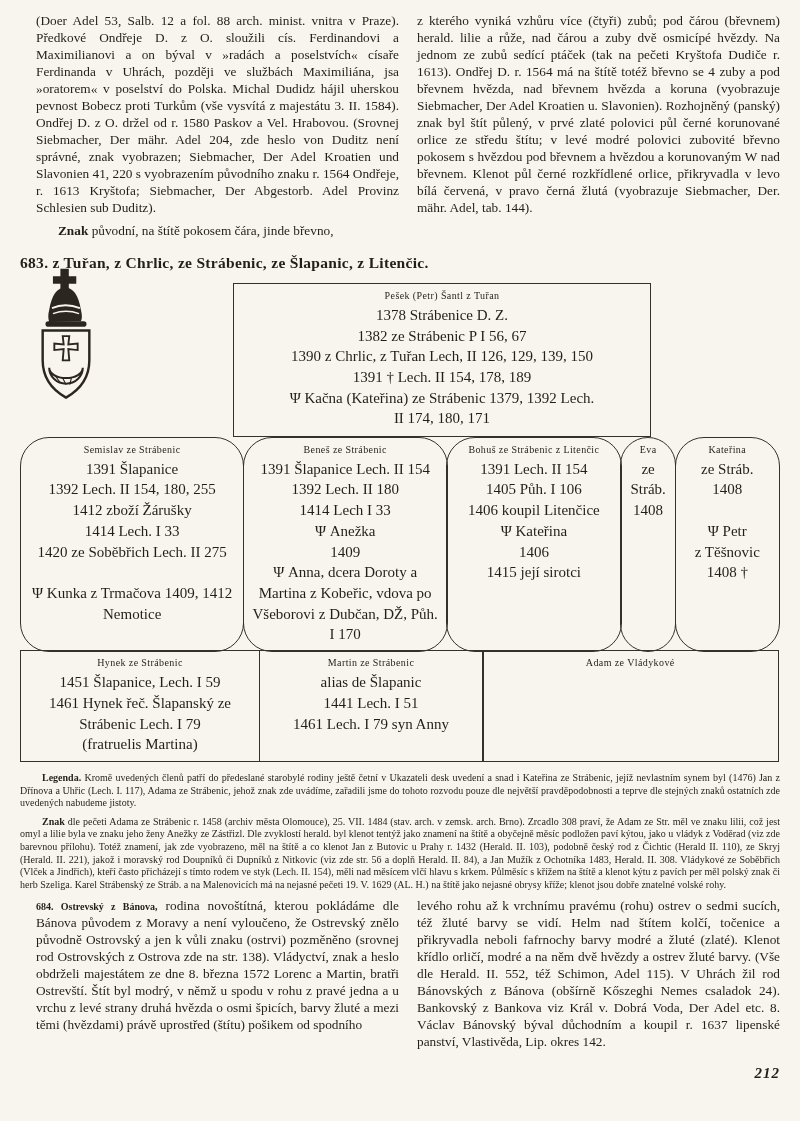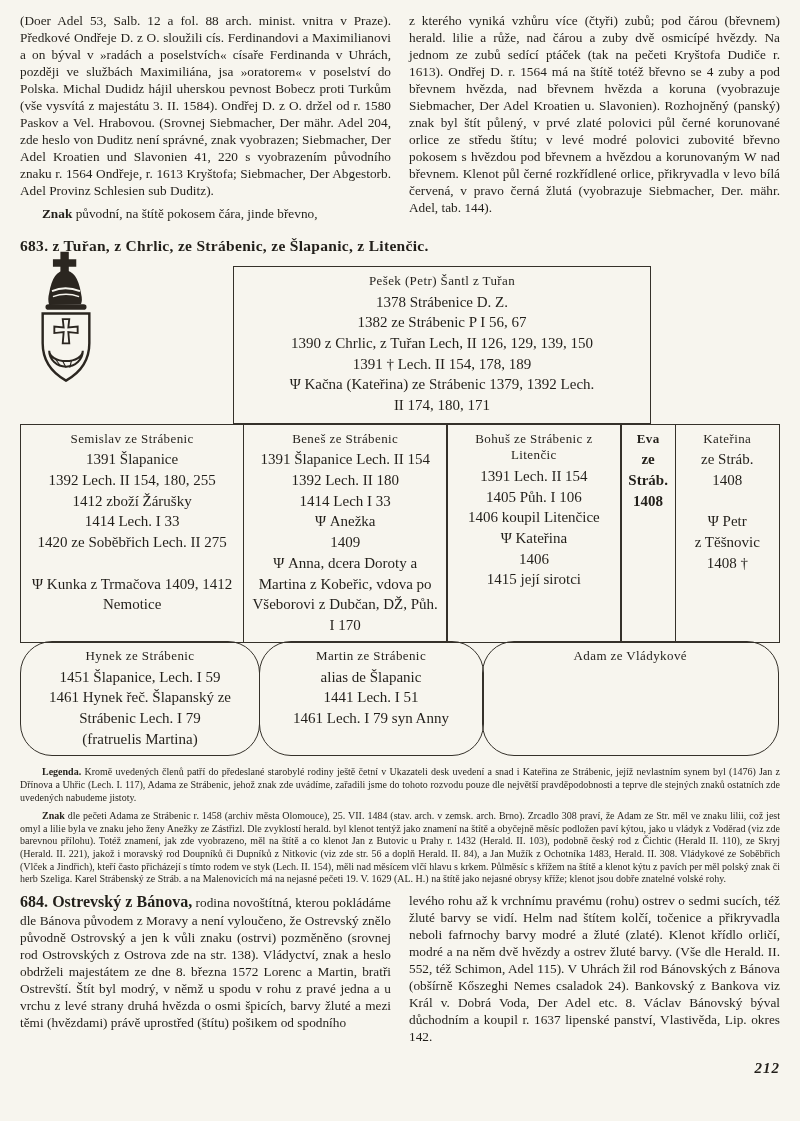--- a/index.html
+++ b/index.html
@@ -11,45 +11,45 @@
     padding:12px 20px 6px;
     background:#f7f5ee;
     color:#221f1a;
     font-family:"Liberation Serif","DejaVu Serif",serif;
     font-size:13.3px;line-height:1.28;
     overflow:hidden;
   }
   p{margin:0 0 6px;}
   .just{text-align:justify;}
   .indent{text-indent:22px;}
-  .two-col{display:flex;gap:18px;}
+  .two-col{display:flex;gap:18px;margin-left:16px;}
   .col{flex:1 1 0;min-width:0;}
   .heading{
     text-align:left;font-weight:bold;font-size:15.5px;
     letter-spacing:.3px;margin:8px 0 10px;
   }
   .lead{font-weight:bold;}
-  .lead684{font-weight:bold;font-size:16px;}
+  .lead684{font-weight:bold;font-size:10px;}
   
   .genealogy{position:relative;width:760px;margin:2px 0 10px;}
   .arms{position:absolute;left:6px;top:-16px;width:80px;height:140px;}
   .gbox{
     box-sizing:border-box;border:1.5px solid #35312a;
     text-align:center;background:transparent;
   }
   .root{width:418px;margin-left:213px;padding:6px 8px 7px;}
   .grow{display:flex;}
   .grow .gbox{margin-left:-1.5px;padding:6px 5px;}
   .grow .gbox:first-child{margin-left:0;}
   .grow2{margin-top:-1.5px;}
-  .gname{font-size:13px;letter-spacing:.4px;margin-bottom:2px;}
+  .gname{font-size:10px;letter-spacing:.4px;margin-bottom:2px;}
   .glines{font-size:15px;line-height:1.38;white-space:pre-line;}
-  .r1{min-height:133px;}
-  .r2{min-height:111px;border-radius:32px;}
-  .w1{width:230px;} .w2{width:210px;} .w3{width:180px;} .w4{width:57px;font-weight:bold;} .w5{width:108px;}
+  .r1{min-height:133px;border-radius:29px;}
+  .r2{min-height:111px;}
+  .w1{width:230px;} .w2{width:210px;} .w3{width:180px;} .w4{width:57px;} .w5{width:108px;}
   .v1{width:240px;} .v2{width:225px;} .v3{width:296.5px;}
   .full{width:760px;}
   .tight{line-height:1.26;font-size:10px;}
   .pagenum{
     text-align:right;font-style:italic;font-weight:bold;
     font-size:15px;margin-top:8px;letter-spacing:1px;
   }
 </style>
 </head>
 <body>

